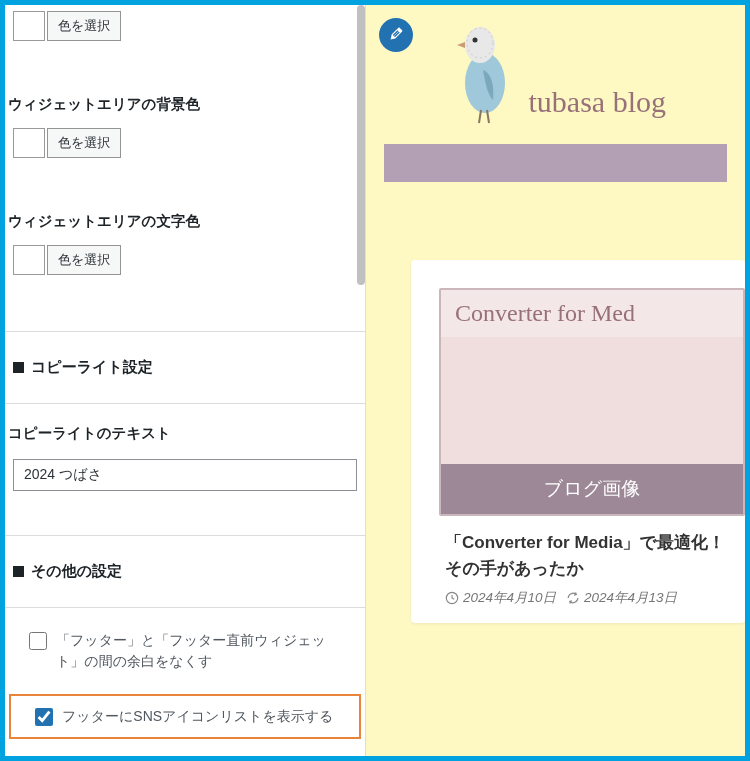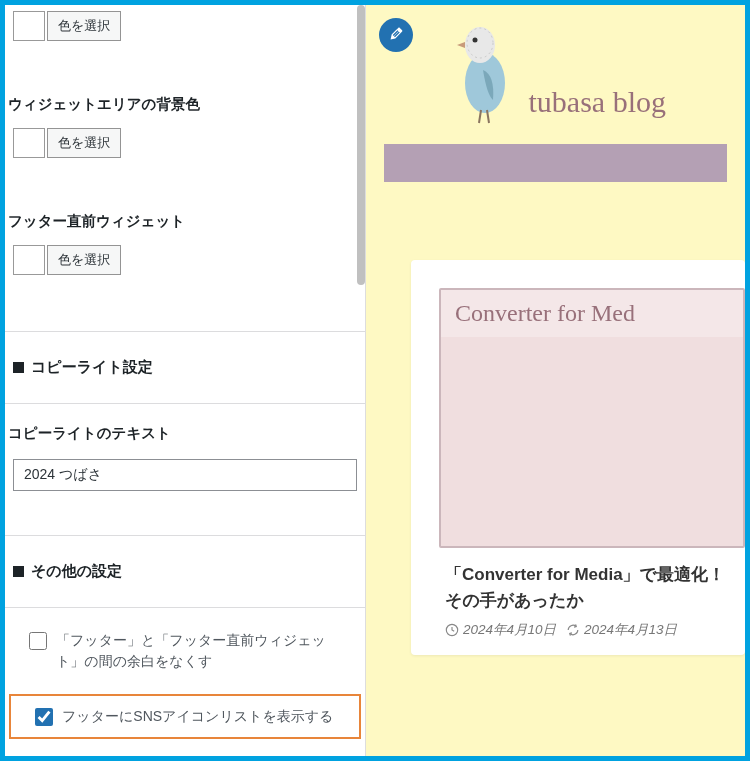--- a/index.html
+++ b/index.html
@@ -163,21 +163,21 @@
       background: #fff;
       margin: 78px 0 0 45px;
       border-radius: 4px;
       padding: 28px 0 0 28px;
       box-shadow: 0 1px 3px rgba(0,0,0,0.07);
     }
     .card-hero {
       background: #f0dedf;
       border: 2px solid #cbb6bb;
       position: relative;
-      height: 260px;
+      height: 228px;
       border-radius: 2px;
     }
     .card-hero-title {
       font-family: Georgia, serif;
       font-size: 24px;
       color: #98707a;
       padding: 10px 14px;
       background: rgba(255,255,255,0.28);
     }
     .card-hero-footer {
@@ -230,21 +230,21 @@
 
     <div class="group-block" style="margin-top:28px;">
       <div class="setting-label">ウィジェットエリアの背景色</div>
       <div class="color-row">
         <div class="color-swatch"></div>
         <button class="color-btn">色を選択</button>
       </div>
     </div>
 
     <div class="group-block" style="margin-top:28px;">
-      <div class="setting-label">フッター直前ウィジェット</div>
+      <div class="setting-label">ウィジェットエリアの文字色</div>
       <div class="color-row">
         <div class="color-swatch"></div>
         <button class="color-btn">色を選択</button>
       </div>
     </div>
 
     <div class="divider" style="margin-top:40px;"></div>
 
     <div class="section-header">
       <span>コピーライト設定</span>
@@ -299,20 +299,21 @@
         </svg>
       </span>
       <span class="blog-title">tubasa blog</span>
     </div>
 
     <div class="purple-bar"></div>
 
     <div class="card">
       <div class="card-hero">
         <div class="card-hero-title">Converter for Med</div>
+        <div class="card-hero-footer">ブログ画像</div>
       </div>
       <div class="card-headline">「Converter for Media」で最適化！その手があったか</div>
       <div class="card-meta">
         <span class="meta-icon">
           <svg viewBox="0 0 16 16" fill="none" stroke="#888" stroke-width="1.3">
               <circle cx="8" cy="8" r="6.5"></circle>
               <path d="M8 4.5V8l2.5 1.5"></path>
             </svg>
         </span>
         <span>2024年4月10日</span>

